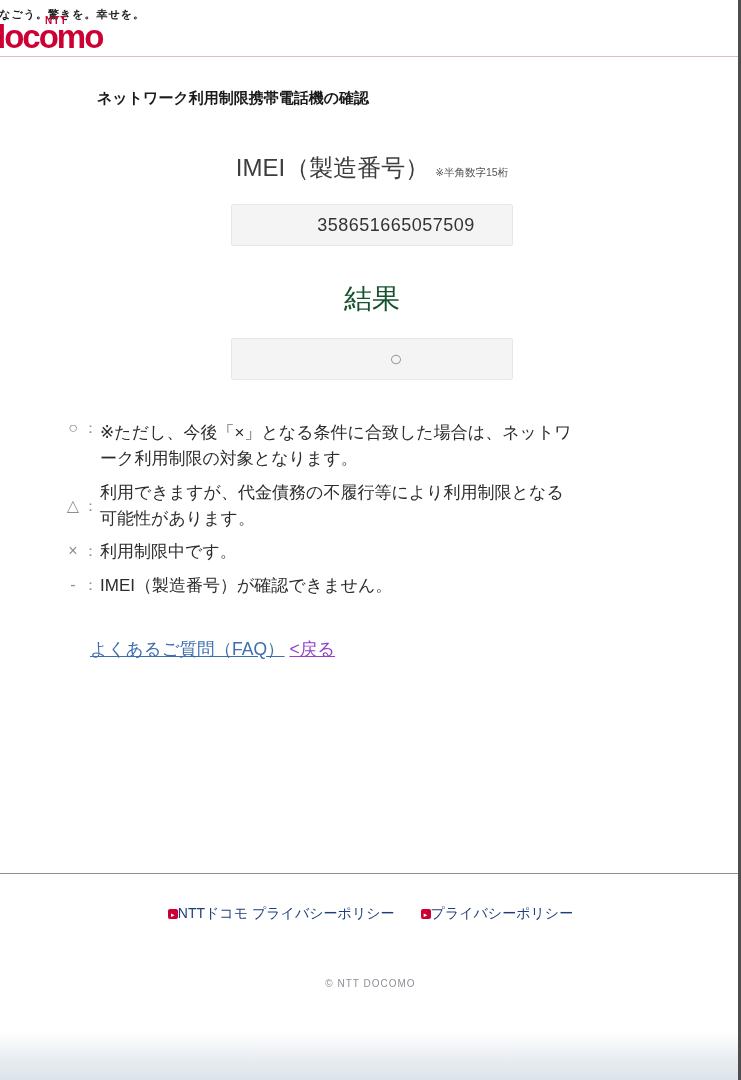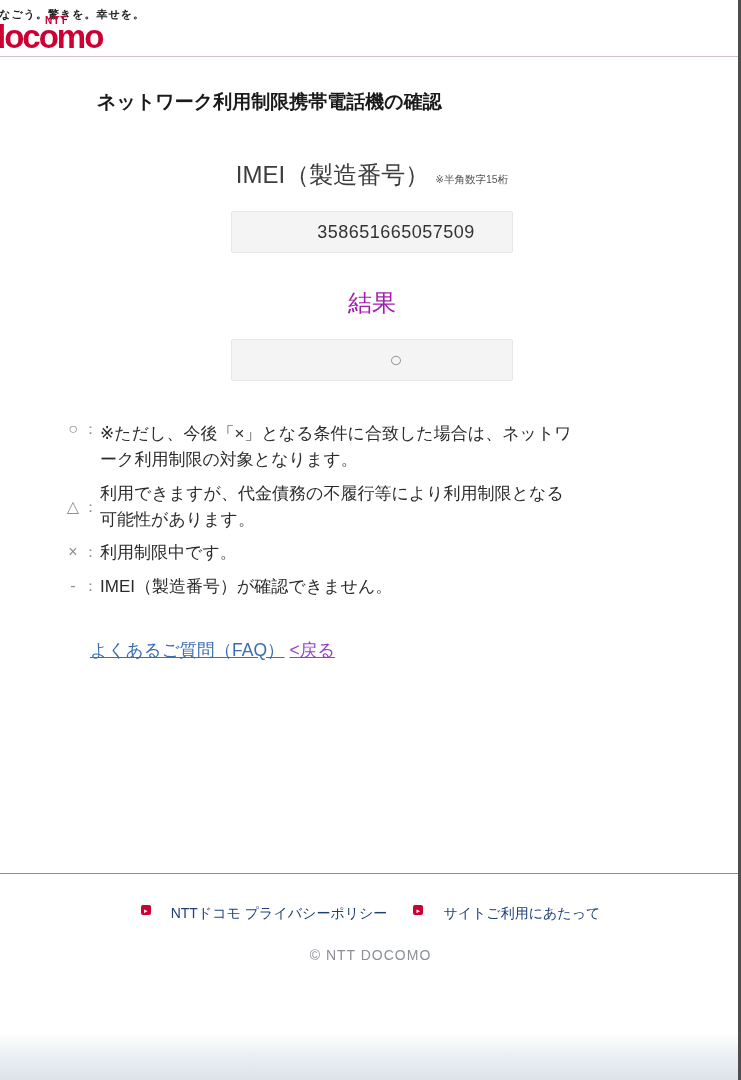--- a/index.html
+++ b/index.html
@@ -23,37 +23,37 @@
     font-size: 33px; font-weight: bold; color: #cc0033;
     letter-spacing: -2px; line-height: 1; font-family: "Liberation Sans", sans-serif;
   }
   .logo-ntt {
     position: absolute; top: -5px; left: 59px;
     font-size: 10px; font-weight: bold; color: #cc0033; letter-spacing: 1px;
   }
 
   
   .main { padding: 32px 0 0 63px; width: 700px; }
-  .page-title { font-size: 19px; font-weight: bold; color: #1a1a1a; margin-left: 34px; }
+  .page-title { font-size: 15px; font-weight: bold; color: #1a1a1a; margin-left: 34px; }
 
   .center-col { width: 618px; text-align: center; }
 
   .imei-section { margin-top: 44px; }
   .field-label { font-size: 24px; color: #3d3d3d; }
   .field-label-note { font-size: 10.5px; color: #555; margin-left: 6px; }
 
   .value-box {
     width: 282px; height: 42px; margin: 20px auto 0 auto;
     background: #f4f4f4; border: 1px solid #e7e7e7; border-radius: 2px;
     display: flex; align-items: center; justify-content: center; padding-left: 48px;
   }
   .imei-value { font-size: 18px; color: #333; letter-spacing: 0.5px; }
 
   .result-section { margin-top: 34px; }
-  .result-heading { font-size: 24px; color: #a21caf; font-weight: normal; }
+  .result-heading { font-size: 28px; color: #14532d; font-weight: normal; }
   .result-symbol { font-size: 22px; color: #9a9a9a; }
 
   
   .legend { margin-top: 36px; font-size: 17px; line-height: 1.55; }
   .legend-row { display: flex; align-items: flex-start; margin-bottom: 7px; }
   .legend-row.center { align-items: center; }
   .legend-sym-col { flex: 0 0 37px; color: #8e8e8e; display: flex; }
   .legend-symbol { flex: 0 0 20px; text-align: center; font-size: 16px; }
   .legend-sep { font-size: 15px; }
   .legend-text-col { width: 472px; color: #2b2b2b; }
@@ -69,29 +69,29 @@
   
   .links { margin-top: 22px; margin-left: 27px; font-size: 17.5px; }
   .links a { display: inline-block; text-decoration: underline; }
   .faq-link { color: #3c6db0; }
   .back-link { color: #9440cc; display: block; margin-top: 16px; }
 
   
   .footer { position: absolute; top: 873px; left: 0; width: 741px; border-top: 1px solid #8f8f8f; }
   .footer-links { margin-top: 31px; display: flex; justify-content: center; gap: 26px; }
   .footer-link {
-    display: flex; align-items: flex-start; gap: 20px;
+    display: flex; align-items: center; gap: 0;
     font-size: 14px; color: #1e3f7a; text-decoration: none;
   }
   .bullet {
     width: 10px; height: 10px; background: #cc0033; border-radius: 2px;
     display: inline-flex; align-items: center; justify-content: center;
     color: #ffffff; font-size: 7px; font-weight: bold; line-height: 1;
   }
-  .copyright { margin-top: 24px; text-align: center; font-size: 14px; color: #8c9096; letter-spacing: 1px; }
+  .copyright { margin-top: 55px; text-align: center; font-size: 10px; color: #8c9096; letter-spacing: 1px; }
 
   
   .bottom-fade {
     position: absolute; left: 0; bottom: 0; width: 741px; height: 48px;
     background: linear-gradient(180deg, rgba(255,255,255,0) 0%, #e9edf1 55%, #dce3ea 100%);
   }
   .right-border { position: absolute; top: 0; right: 0; width: 3px; height: 1080px; background: #4e4e4e; }
 </style>
 </head>
 <body>
@@ -173,21 +173,21 @@
   </main>
 
   <footer class="footer">
     <div class="footer-links">
       <a href="#" class="footer-link">
         <span class="bullet">▸</span>
         <span>NTTドコモ プライバシーポリシー</span>
       </a>
       <a href="#" class="footer-link">
         <span class="bullet">▸</span>
-        <span>サイトご利用にあたって</span>
+        <span>プライバシーポリシー</span>
       </a>
     </div>
     <div class="copyright">© NTT DOCOMO</div>
   </footer>
 
   <div class="bottom-fade"></div>
   <div class="right-border"></div>
 
 </div>
 

